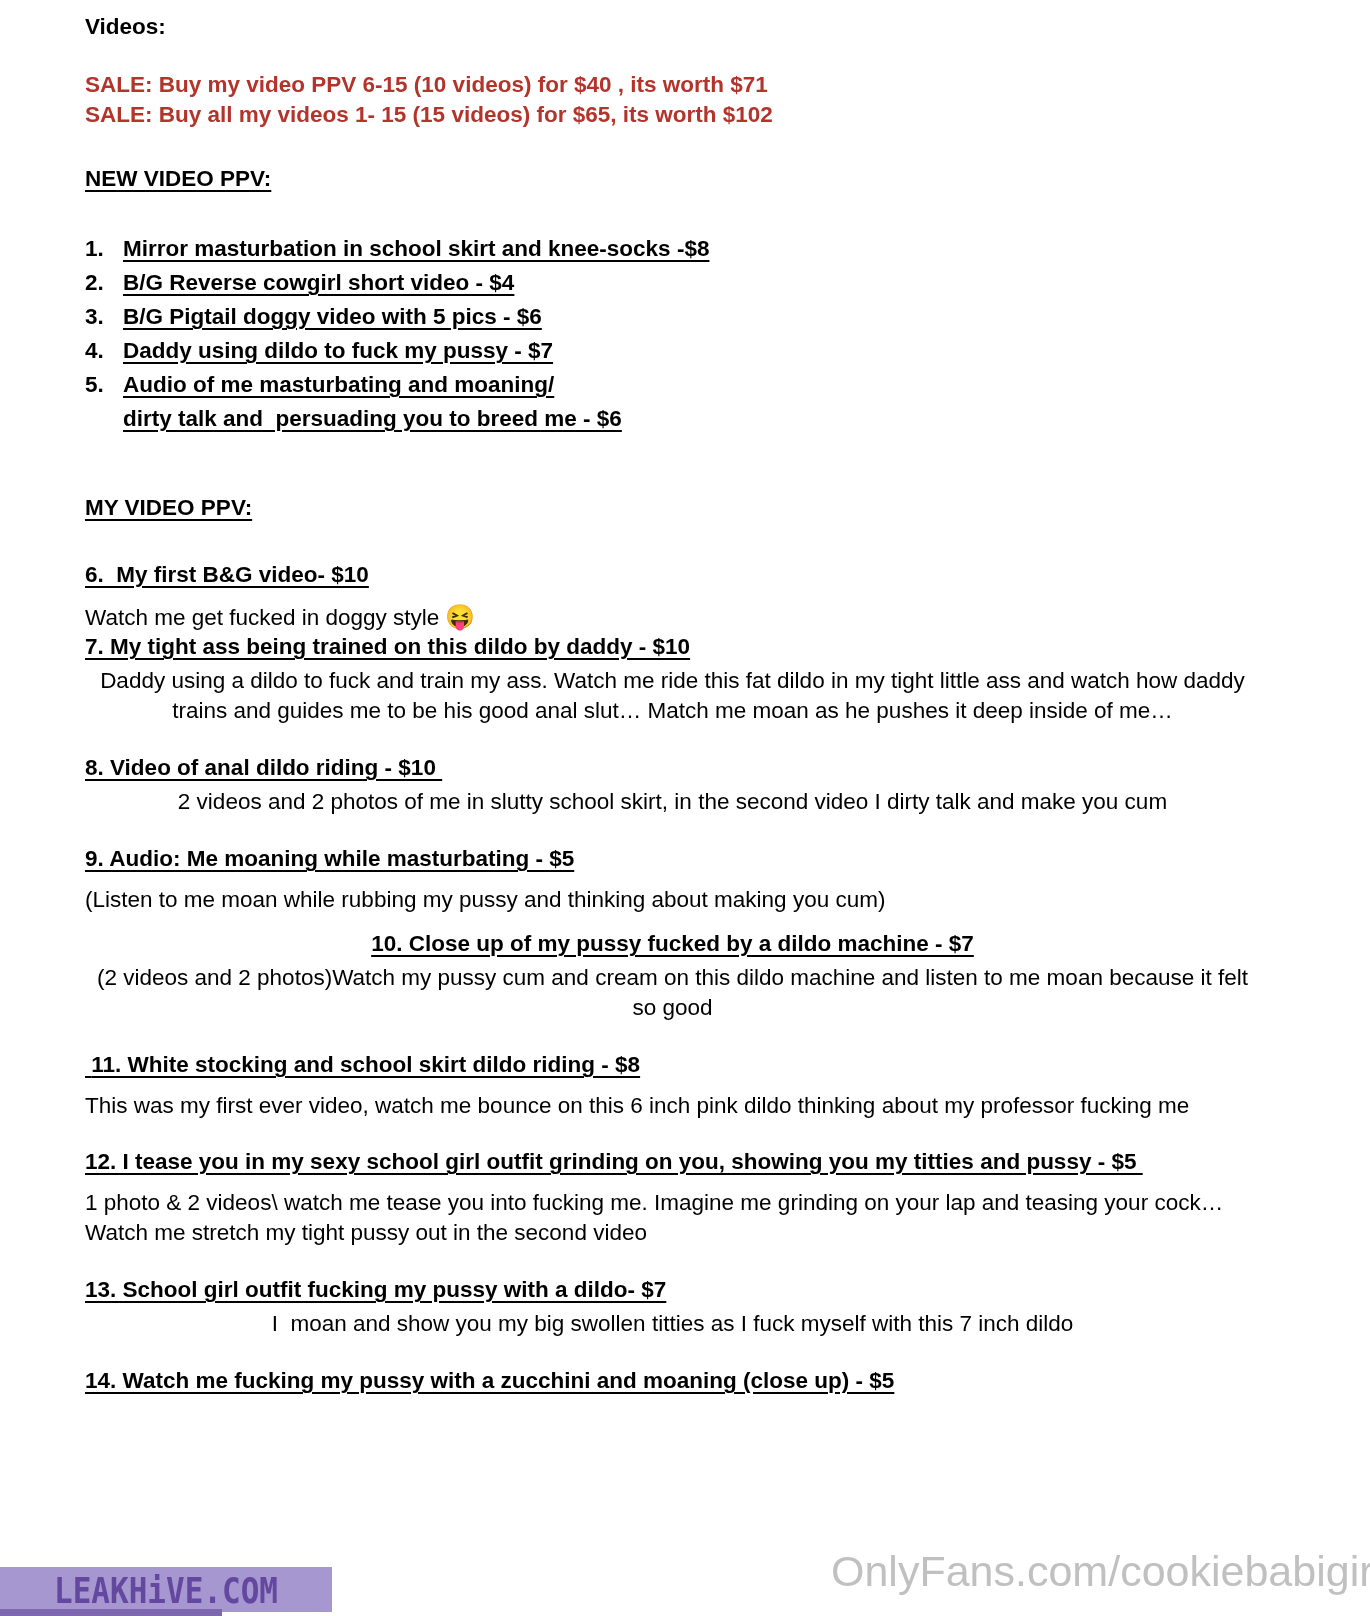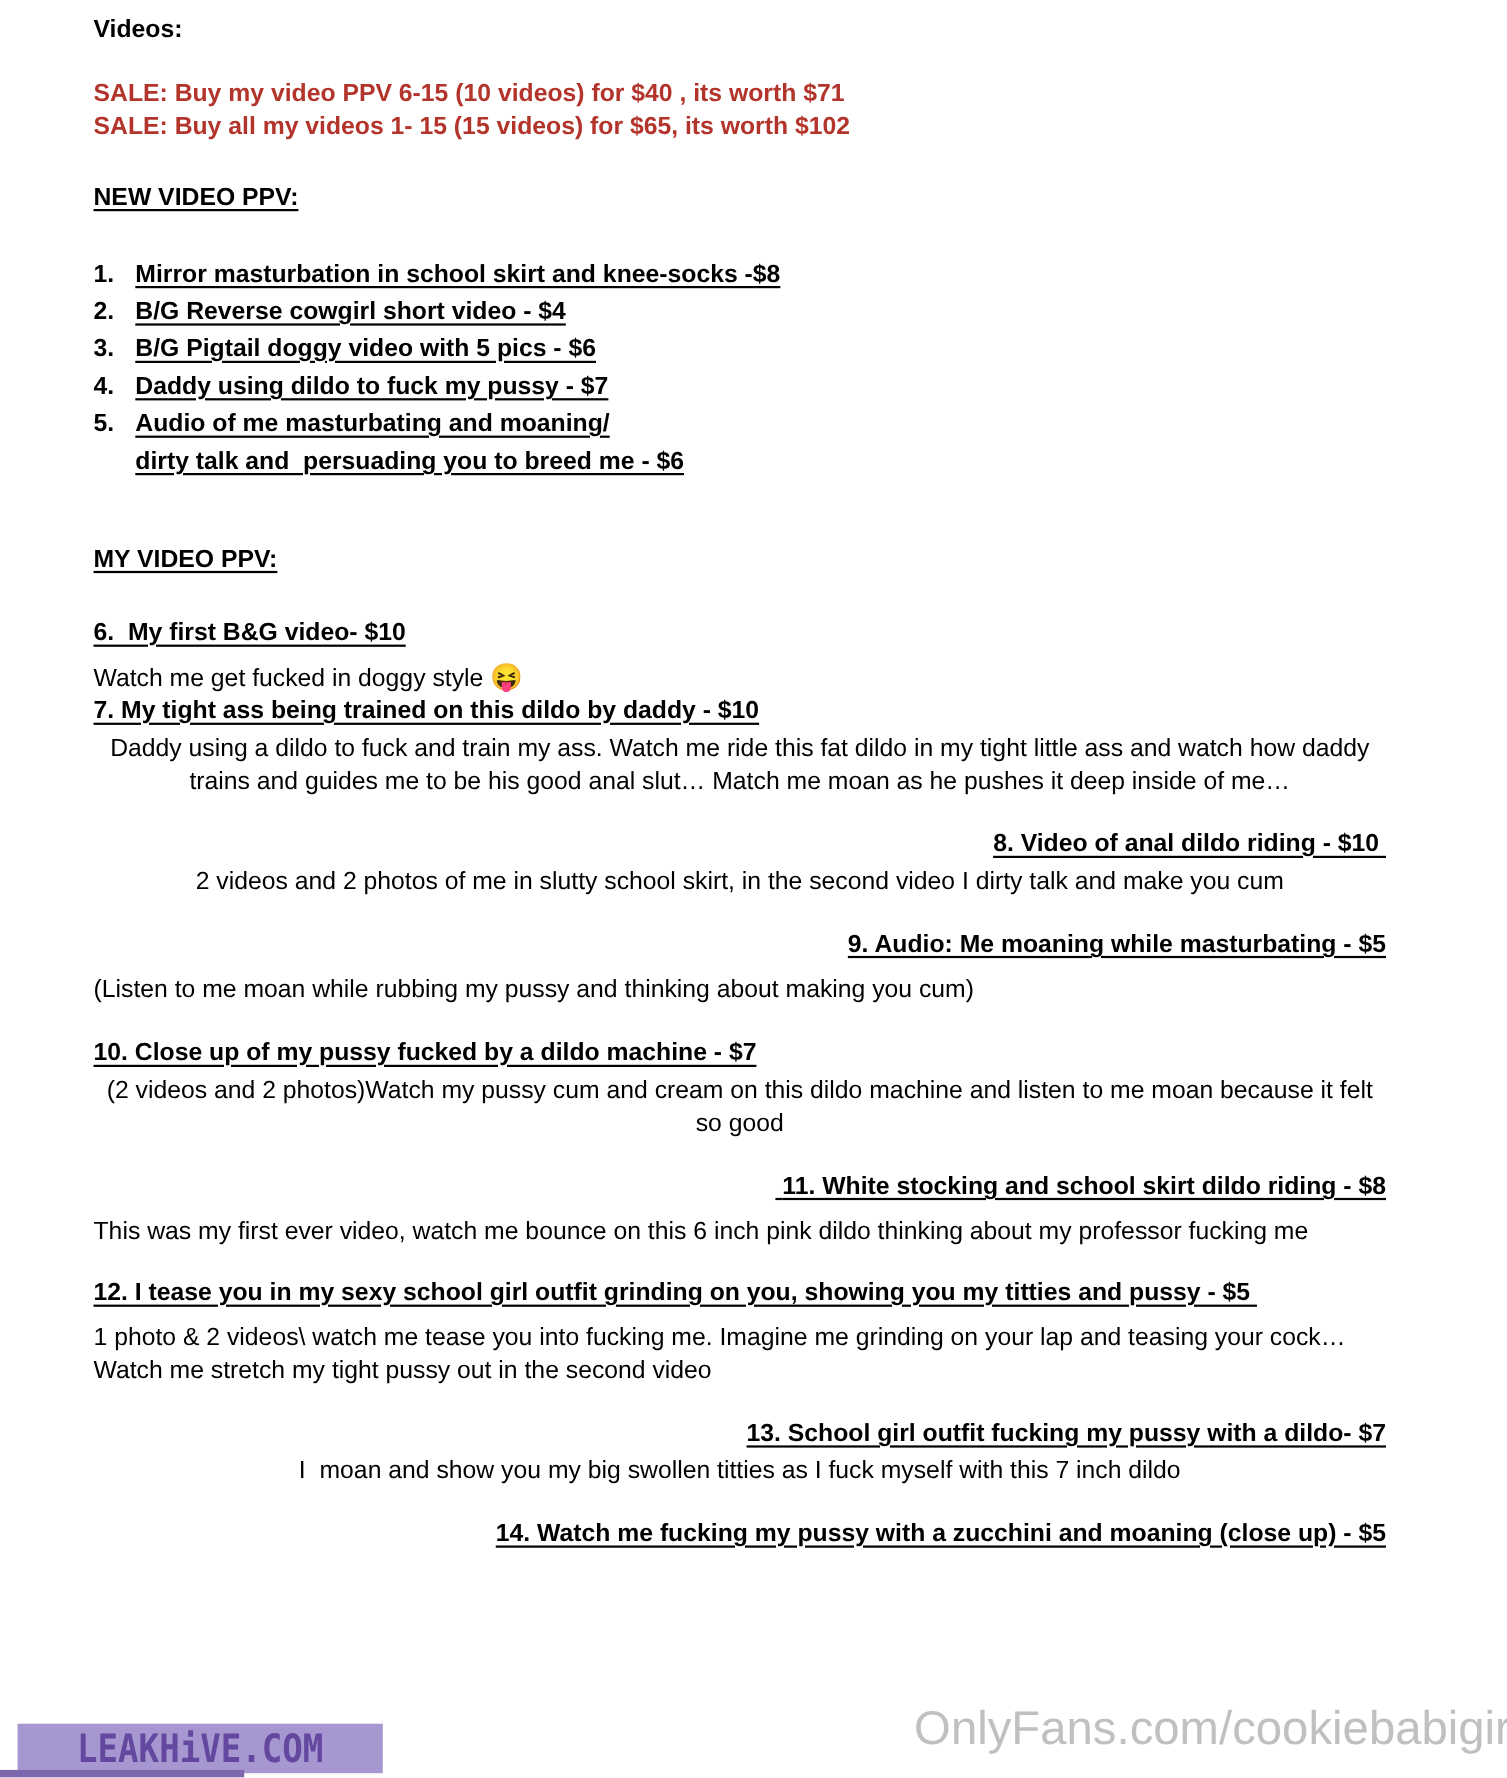--- a/index.html
+++ b/index.html
@@ -30,27 +30,27 @@
     font-weight:bold; font-size:22.5px; line-height:34px; white-space:pre-wrap;
   }
   .my-section-heading { margin-top:58px; font-weight:bold; font-size:22.5px; line-height:28px; }
   .item-title {
     font-weight:bold; font-size:22.5px; line-height:28px; white-space:pre-wrap;
   }
   .item-desc {
     font-size:22.5px; line-height:30px; white-space:pre-wrap;
   }
   .mt39 { margin-top:39px; } .mt34 { }
-  .mt29 { margin-top:29px; } .mt28 { margin-top:28px;text-align:right; } .mt27 { margin-top:27px; }
+  .mt29 { margin-top:15px;text-align:center; } .mt28 { margin-top:28px; } .mt27 { margin-top:27px; }
   .mt88 { margin-top:88px; }
   .d13 { margin-top:13px; } .d5 { margin-top:5px;text-align:center; } .d6 { margin-top:12px; }
   .emoji { font-size:24px; }
 
   .leakhive-box {
-    position:absolute; left:16px; top:1567px;
+    position:absolute; left:0; top:1567px;
     width:332px; height:45px;
     background:rgba(154,137,203,0.88);
     display:flex; align-items:center; justify-content:center;
     z-index:5;
   }
   .leakhive-text {
     font-family:"DejaVu Sans Mono", monospace;
     font-weight:bold; font-size:31px; letter-spacing:0px;
     color:#64489f;
     transform:scaleY(1.15);

